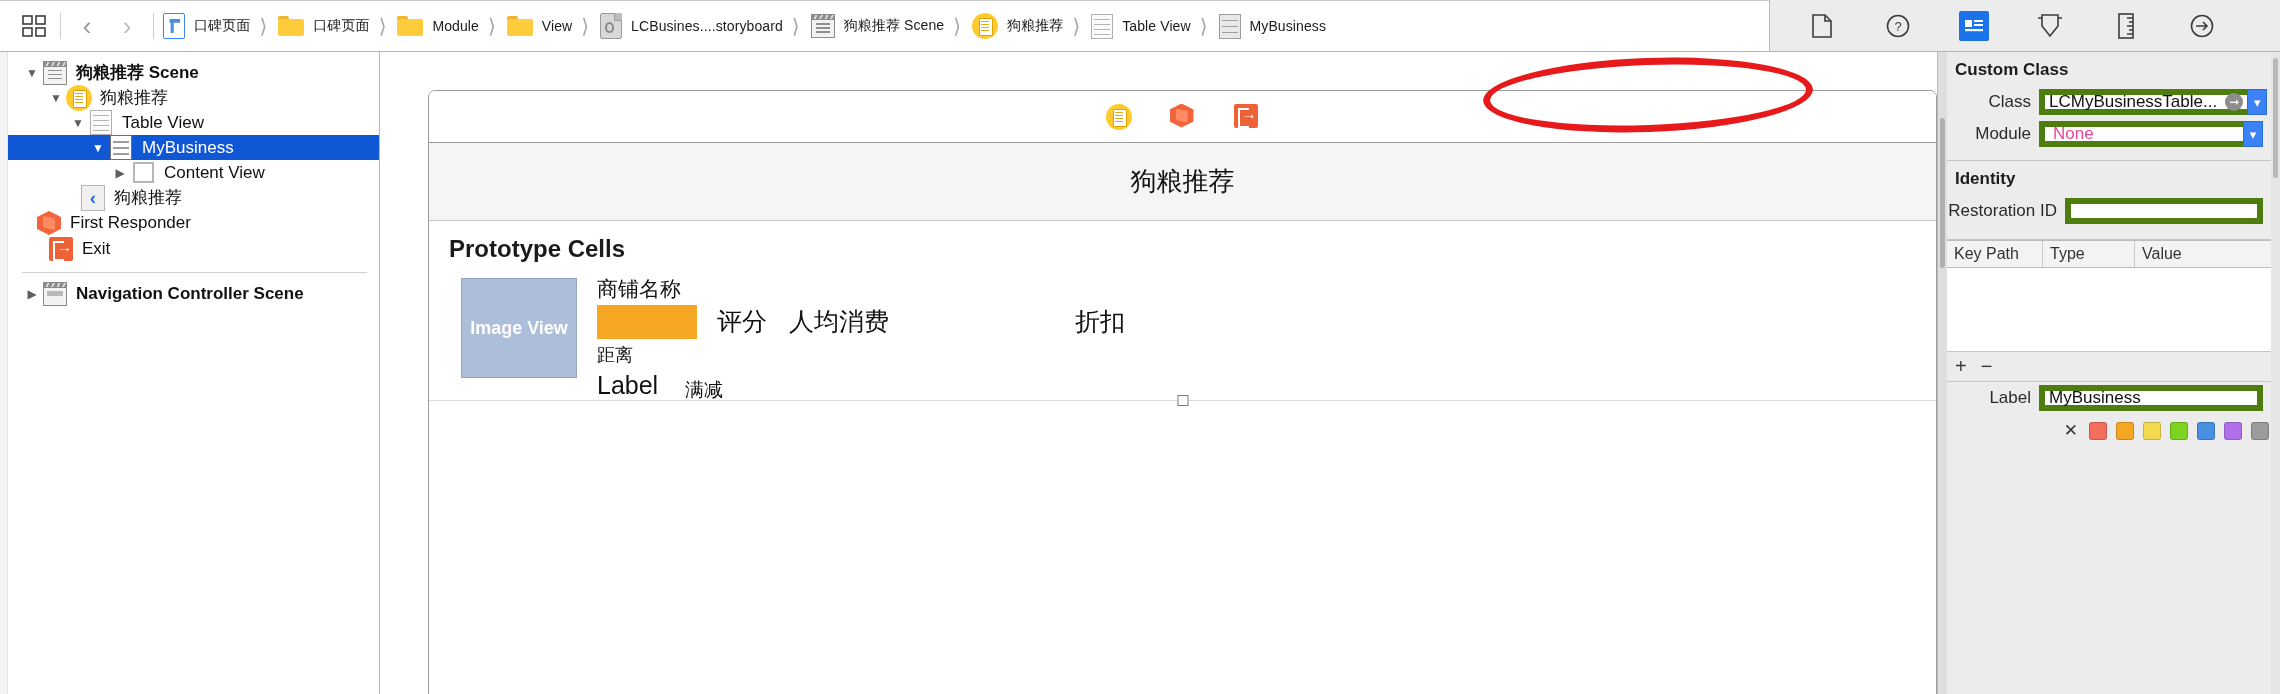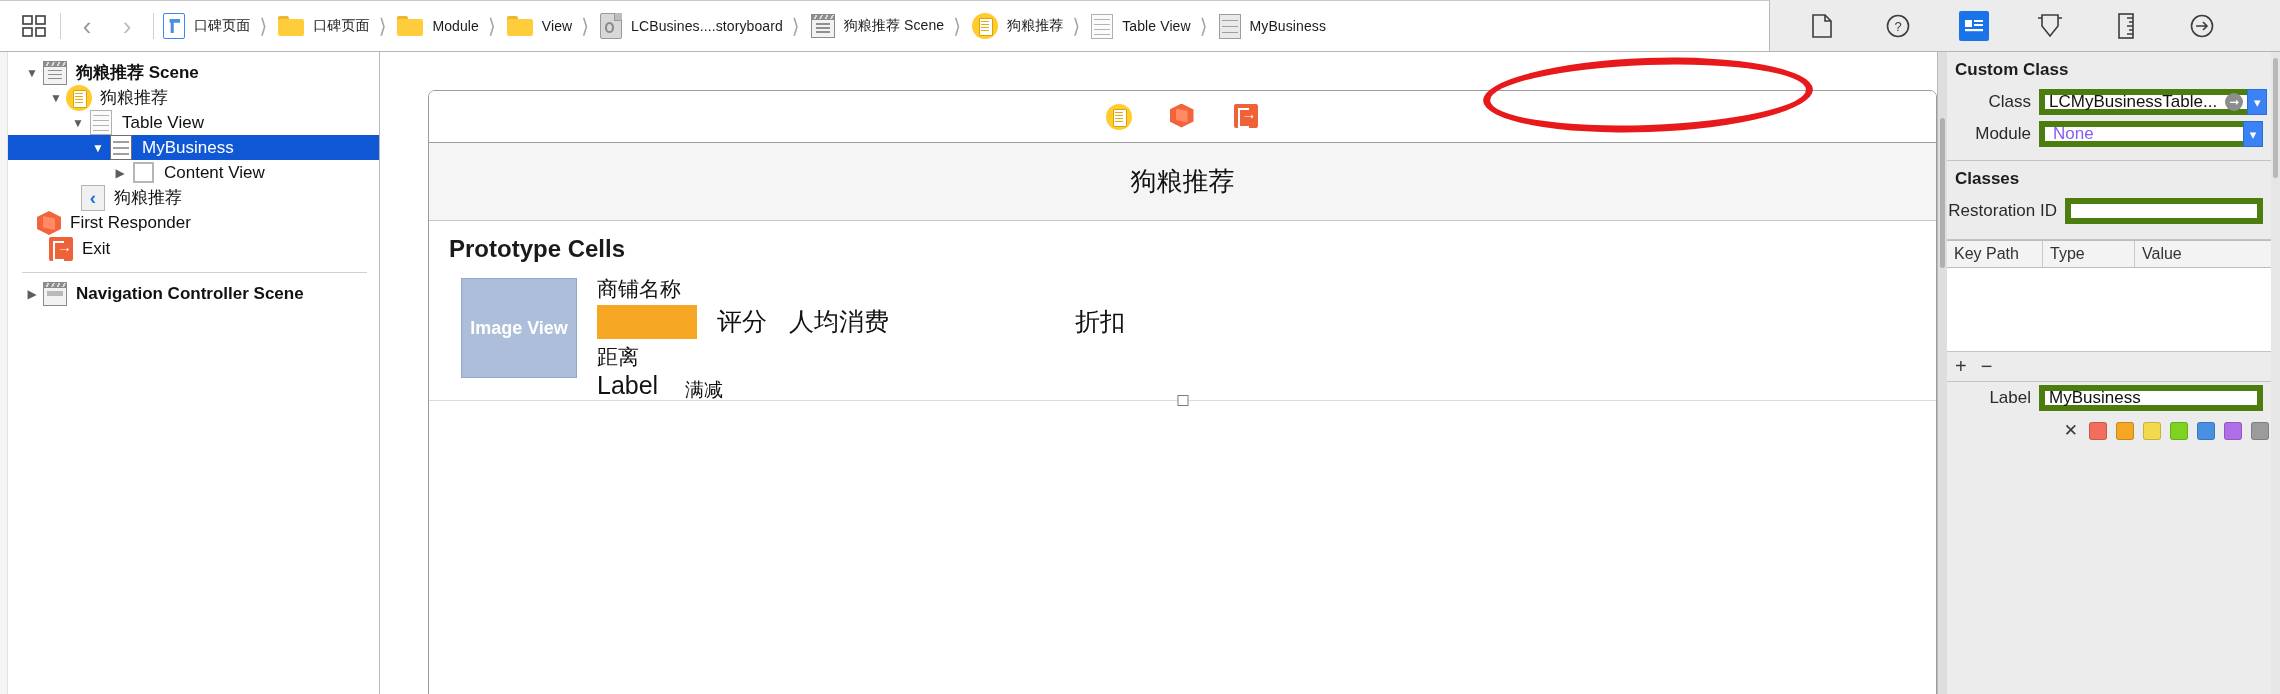--- a/index.html
+++ b/index.html
@@ -203,21 +203,21 @@
     position: absolute; left: 32px; top: 5px; width: 116px; height: 100px;
     background: #adbedb; border: 1px solid #93a7c8;
     display: flex; align-items: center; justify-content: center;
   }
   .imgview span { color: #ffffff; font-weight: 700; font-size: 18px; }
   .c-shopname { position:absolute; left: 168px; top: 2px; font-size: 21px; color:#111; }
   .c-orange { position:absolute; left: 168px; top: 32px; width: 100px; height: 34px; background: #f5a623; }
   .c-score  { position:absolute; left: 288px; top: 32px; font-size: 25px; color:#111; }
   .c-avg    { position:absolute; left: 360px; top: 32px; font-size: 25px; color:#111; }
   .c-discount { position:absolute; left: 646px; top: 32px; font-size: 25px; color:#111; }
-  .c-dist   { position:absolute; left: 168px; top: 70px; font-size: 21px; color:#111; }
+  .c-dist   { position:absolute; left: 168px; top: 70px; font-size: 18px; color:#111; }
   .c-label  { position:absolute; left: 168px; top: 98px; font-size: 25px; color:#111; }
   .c-manjian{ position:absolute; left: 256px; top: 104px; font-size: 19px; color:#111; }
   .resize-handle {
     position:absolute; left: 50%; bottom: -6px; width: 11px; height: 11px;
     background:#ffffff; border:1px solid #7b7b7b; transform: translateX(-50%);
   }
   .below-cell { height: 70px; background:#ffffff; }
 
   
   .inspector {
@@ -231,21 +231,21 @@
   .insp-body { position:absolute; left:9px; right:9px; top:0; bottom:0; }
 
   .sect-title { font-weight: 700; font-size: 17px; padding: 8px 0 6px 8px; color:#1d1d1d; }
   .hr { height:1px; background:#c4c4c4; }
   .frow { display:flex; align-items:center; padding: 3px 8px 3px 0; }
   .flabel { flex: 0 0 auto; text-align: right; padding-right: 8px; color:#2a2a2a; font-size:17px; }
   .field {
     flex: 1 1 auto; height: 26px; background:#ffffff; border:6px solid #4d7c0f;
     display:flex; align-items:center; padding: 0 4px; font-size:17px; color:#111;
   }
-  .field.ph { color:#8b5cf6;padding-left:8px; }
+  .field.ph { color:#ec4899;padding-left:8px; }
   .combo { display:flex; flex:1 1 auto; }
   .combo .field { border-right:none; position: relative; }
   .combo-arrow {
     width: 20px; background:#3b82f6; border:1px solid #2a6fd6;
     display:flex; align-items:center; justify-content:center; color:#fff; font-size:13px;
   }
   .jump-circle {
     width:18px; height:18px; border-radius:50%; background:#8d8d8d; color:#fff;
     display:flex; align-items:center; justify-content:center; font-size:12px; margin-left:auto;
   }
@@ -580,21 +580,21 @@
           <span class="flabel" style="width:92px;">Module</span>
           <span class="combo">
             <span class="field ph">None</span>
             <span class="combo-arrow">▾</span>
           </span>
         </div>
 
         <div style="height:10px;"></div>
         <div class="hr"></div>
 
-        <div class="sect-title">Classes</div>
+        <div class="sect-title">Identity</div>
         <div class="frow">
           <span class="flabel" style="width:118px;">Restoration ID</span>
           <span class="field"></span>
         </div>
 
         <div style="height:12px;"></div>
         <div class="hr"></div>
 
         <div class="udra-head">
           <div style="flex:0 0 96px;">Key Path</div>

